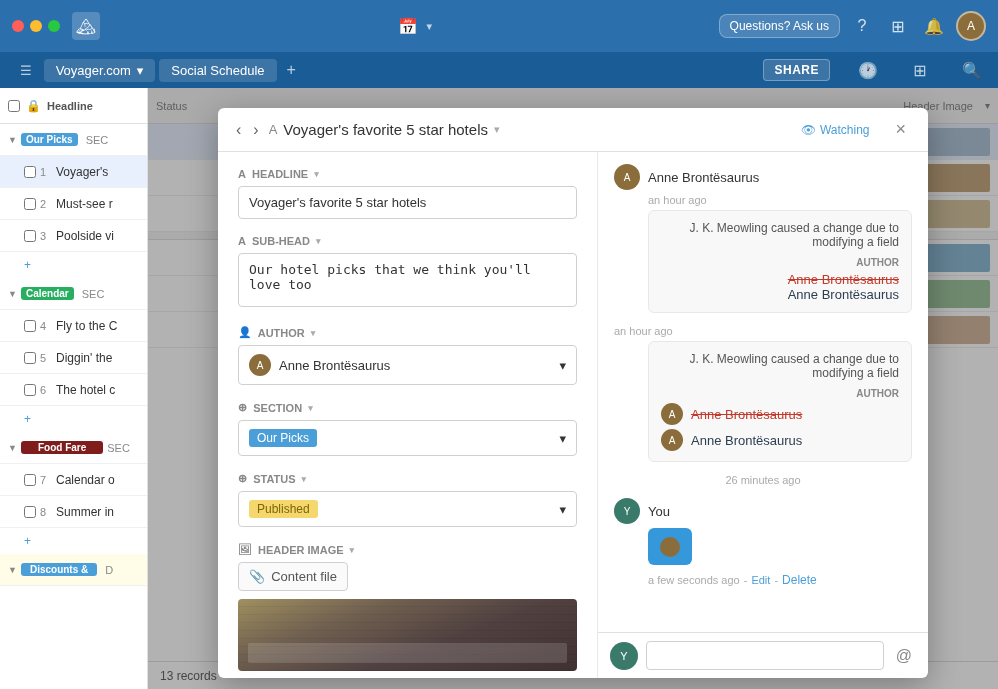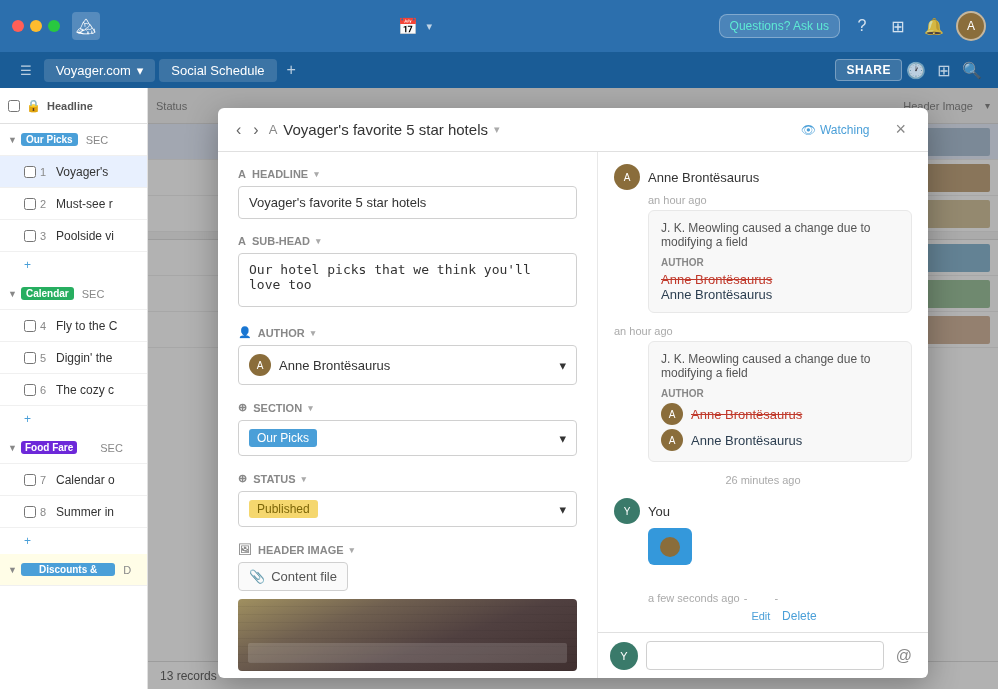--- a/index.html
+++ b/index.html
@@ -8,30 +8,30 @@
     
     .top-bar { background: #2c6fad; height: 52px; display: flex; align-items: center; padding: 0 12px; color: white; position: relative; }
     .top-bar .traffic-lights { display: flex; gap: 6px; margin-right: 12px; }
     .traffic-light { width: 12px; height: 12px; border-radius: 50%; }
     .tl-red { background: #ff5f57; }
     .tl-yellow { background: #febc2e; }
     .tl-green { background: #28c840; }
     .top-bar-logo { width: 28px; height: 28px; background: rgba(255,255,255,0.2); border-radius: 4px; margin-right: 12px; display: flex; align-items: center; justify-content: center; color: white; font-size: 16px; }
     .top-bar-title { flex: 1; text-align: center; font-size: 16px; font-weight: 500; display: flex; align-items: center; justify-content: center; gap: 8px; }
     .top-bar-right { display: flex; align-items: center; gap: 8px; }
-    .questions-btn { background: rgba(255,255,255,0.15); border: 1px solid rgba(255,255,255,0.3); color: #5eead4; border-radius: 8px; padding: 4px 10px; font-size: 12px; cursor: pointer; }
+    .questions-btn { background: rgba(255,255,255,0.15); border: 1px solid rgba(255,255,255,0.3); color: #ffffff; border-radius: 8px; padding: 4px 10px; font-size: 12px; cursor: pointer; }
     .top-bar-icon { width: 28px; height: 28px; display: flex; align-items: center; justify-content: center; color: rgba(255,255,255,0.8); font-size: 16px; cursor: pointer; }
     .avatar-circle { width: 30px; height: 30px; border-radius: 50%; background: #8a6d3b; border: 2px solid rgba(255,255,255,0.5); overflow: hidden; display: flex; align-items: center; justify-content: center; color: white; font-size: 12px; }
 
     
     .nav-bar { background: #1a5c96; height: 36px; display: flex; align-items: center; padding: 0 12px; color: white; gap: 4px; }
     .nav-btn { background: none; border: none; color: rgba(255,255,255,0.7); cursor: pointer; padding: 4px 8px; border-radius: 4px; font-size: 13px; display: flex; align-items: center; gap: 4px; }
     .nav-tab { background: rgba(255,255,255,0.15); border: none; color: white; cursor: pointer; padding: 4px 12px; border-radius: 4px; font-size: 13px; display: flex; align-items: center; gap: 6px; }
     .nav-tab-add { background: none; border: none; color: rgba(255,255,255,0.7); cursor: pointer; font-size: 16px; padding: 2px 6px; }
-    .nav-right { margin-left: auto; display: flex; align-items: center; gap: 0; }
+    .nav-right { margin-left: auto; display: flex; align-items: center; gap: 24px; }
     .share-btn { background: rgba(255,255,255,0.15); border: 1px solid rgba(255,255,255,0.3); color: white; border-radius: 4px; padding: 3px 10px; font-size: 12px; font-weight: 600; letter-spacing: 0.5px; cursor: pointer; }
 
     
     .content-area { display: flex; height: calc(689px - 88px); }
 
     
     .sidebar { width: 148px; background: white; border-right: 1px solid #e0e0e0; overflow-y: auto; flex-shrink: 0; }
     .sidebar-header { height: 36px; display: flex; align-items: center; padding: 0 8px; gap: 6px; border-bottom: 1px solid #e0e0e0; font-size: 12px; color: #555; }
     .sidebar-header input[type=checkbox] { width: 12px; height: 12px; }
     
@@ -75,29 +75,29 @@
       linear-gradient(to bottom, #7a6080, #4a3a55); }
 
     
     .modal-right { flex: 1; display: flex; flex-direction: column; overflow: hidden; }
     .chat-area { flex: 1; overflow-y: auto; padding: 12px 16px; display: flex; flex-direction: column; gap: 12px; }
     .chat-msg { display: flex; flex-direction: column; gap: 4px; }
     .chat-author-row { display: flex; align-items: center; gap: 8px; }
     .chat-avatar { width: 26px; height: 26px; border-radius: 50%; background: #8a6d3b; display: flex; align-items: center; justify-content: center; color: white; font-size: 10px; flex-shrink: 0; }
     .chat-name { font-size: 13px; font-weight: 500; color: #333; }
     .chat-timestamp { font-size: 11px; color: #aaa; padding-left: 34px; }
-    .change-card { background: #f8f8f8; border: 1px solid #e8e8e8; border-radius: 6px; padding: 10px 12px; margin-left: 34px; }
+    .change-card { background: #f8f8f8; border: 1px solid #e8e8e8; border-radius: 6px; padding: 10px 12px; margin-left: 34px; text-align: right; }
     .change-title { font-size: 12px; color: #555; margin-bottom: 8px; }
     .change-label { font-size: 10px; font-weight: 600; color: #888; text-transform: uppercase; margin-bottom: 4px; }
     .strikethrough-text { text-decoration: line-through; color: #c0392b; font-size: 13px; }
     .new-text { color: #2c3e50; font-size: 13px; }
     .mention-bubble { background: #3498db; color: white; border-radius: 6px; padding: 8px 12px; font-size: 13px; display: inline-flex; align-items: flex-start; gap: 6px; max-width: 280px; }
     .mention-avatar { width: 20px; height: 20px; border-radius: 50%; background: #8a6d3b; flex-shrink: 0; margin-top: 1px; }
     .mention-name { font-weight: 600; }
-    .chat-action-link { color: #4a9fd8; cursor: pointer; text-decoration: none; margin-top: 36px; }
+    .chat-action-link { color: #4a9fd8; cursor: pointer; text-decoration: none; }
     
     .chat-input-area { border-top: 1px solid #e0e0e0; padding: 8px 12px; display: flex; align-items: center; gap: 8px; }
     .chat-input { flex: 1; border: 1px solid #d0d0d0; border-radius: 4px; padding: 6px 10px; font-size: 13px; outline: none; }
     .at-btn { background: none; border: none; color: #888; font-size: 16px; cursor: pointer; padding: 4px; }
 
     .records-bar { position: absolute; bottom: 0; left: 0; right: 0; height: 28px; background: white; border-top: 1px solid #e0e0e0; display: flex; align-items: center; padding: 0 12px; font-size: 12px; color: #666; }
   </style>
 </head>
 <body>
 
@@ -181,44 +181,44 @@
       <span class="item-text">Fly to the C</span>
     </div>
     <div class="item-row">
       <input type="checkbox" style="width: 12px; height: 12px; margin-right: 4px;">
       <span class="item-num">5</span>
       <span class="item-text">Diggin' the</span>
     </div>
     <div class="item-row">
       <input type="checkbox" style="width: 12px; height: 12px; margin-right: 4px;">
       <span class="item-num">6</span>
-      <span class="item-text">The cozy c</span>
+      <span class="item-text">The hotel c</span>
     </div>
     <div class="add-row">+</div>
 
     <div class="section-row">
       <span class="section-triangle">▼</span>
-      <span style="background:#6d28d9;color:white;font-size:10px;padding:1px 4px;border-radius:3px;font-weight:600;margin-right:19px">Food Fare</span>
+      <span style="background:#7f1d1d;color:white;font-size:10px;padding:1px 17px;border-radius:3px;font-weight:600;margin-right:0">Food Fare</span>
       <span class="sec-text">SEC</span>
     </div>
     <div class="item-row">
       <input type="checkbox" style="width: 12px; height: 12px; margin-right: 4px;">
       <span class="item-num">7</span>
       <span class="item-text">Calendar o</span>
     </div>
     <div class="item-row">
       <input type="checkbox" style="width: 12px; height: 12px; margin-right: 4px;">
       <span class="item-num">8</span>
       <span class="item-text">Summer in</span>
     </div>
     <div class="add-row">+</div>
 
     <div class="section-row" style="background:#fffde7">
       <span class="section-triangle">▼</span>
-      <span style="background:#4a9fd8;color:white;font-size:10px;padding:1px 18px;border-radius:3px;font-weight:600;margin-right:4px">Discounts &amp;</span>
+      <span style="background:#4a9fd8;color:white;font-size:10px;padding:1px 9px;border-radius:3px;font-weight:600;margin-right:4px">Discounts &amp;</span>
       <span class="sec-text">D</span>
     </div>
   </div>
 
   <div class="main-content">
 
     <div style="padding: 0; height: 100%; overflow: hidden; background: white;">
       <div style="height:36px;background:#f5f5f5;border-bottom:1px solid #e0e0e0;display:flex;align-items:center;padding:0 8px;gap:12px;">
         <span style="font-size:11px;color:#888">Status</span>
         <span style="font-size:11px;color:#888;margin-left:auto">Header Image</span>

